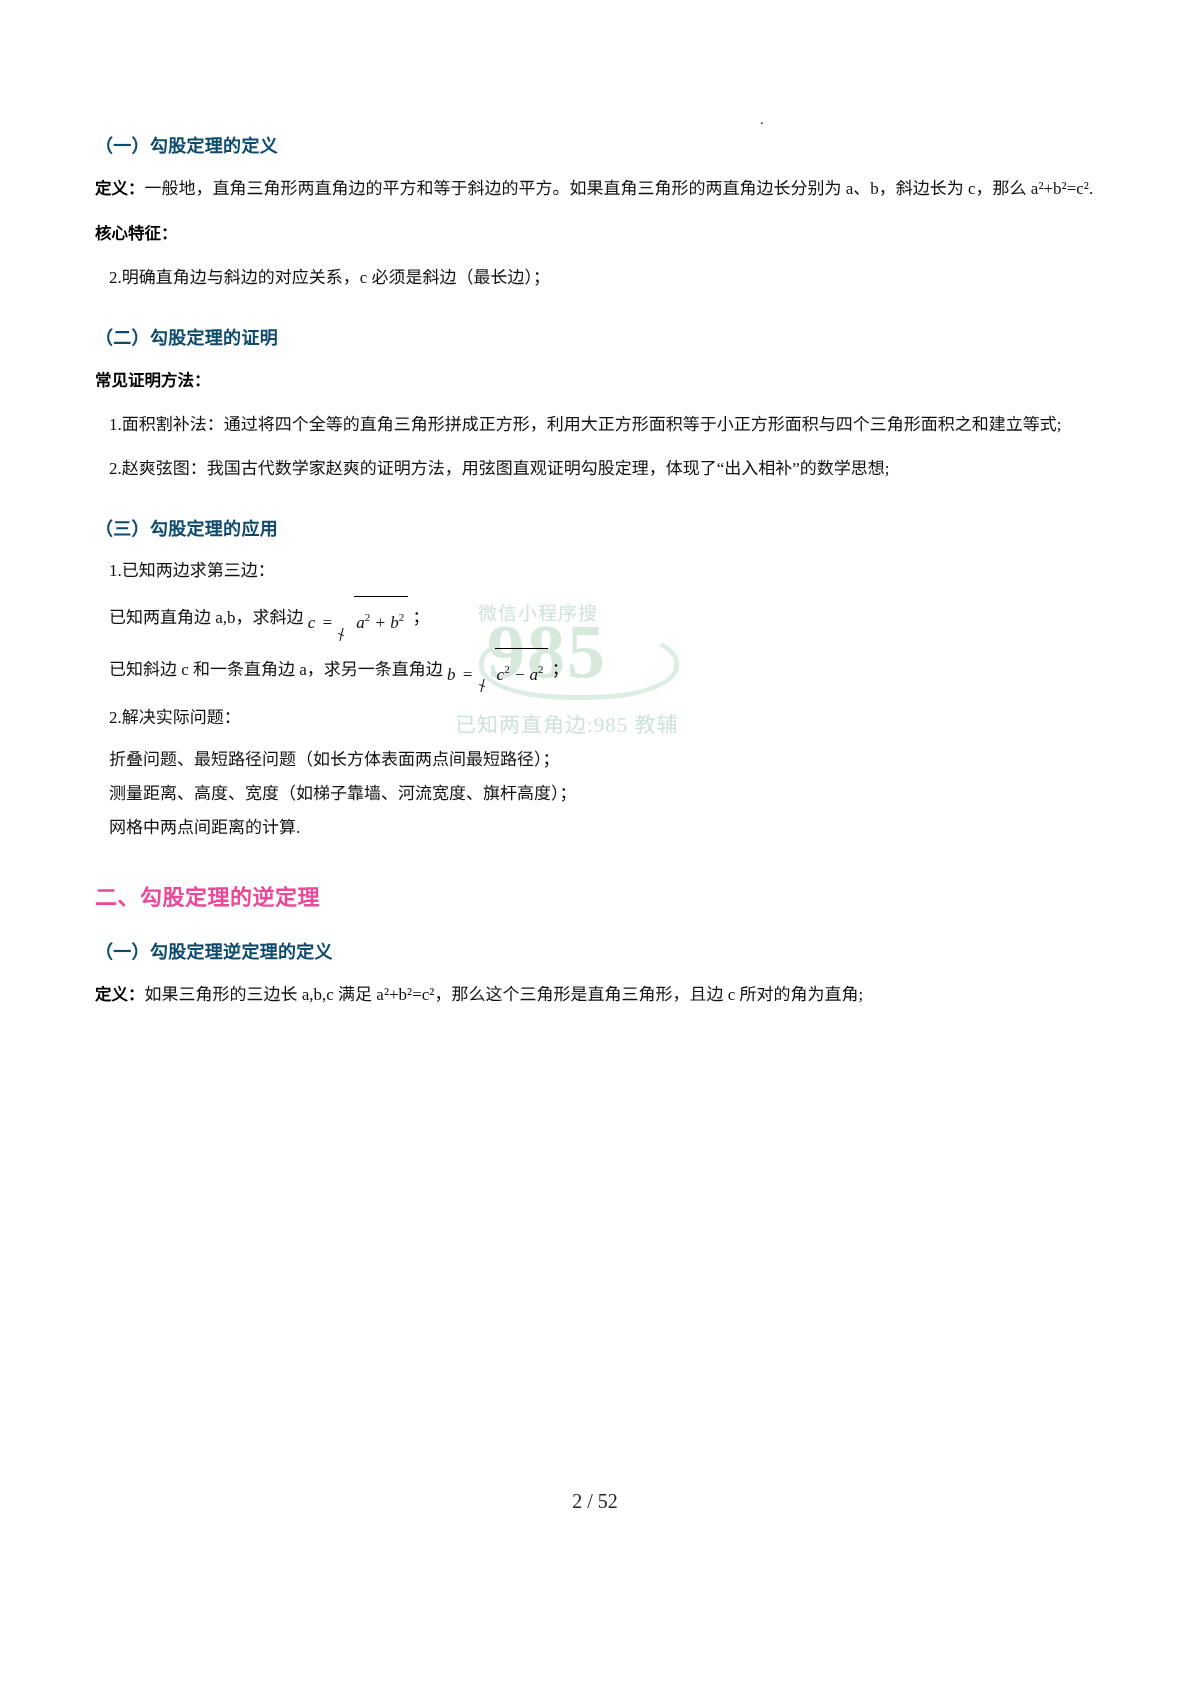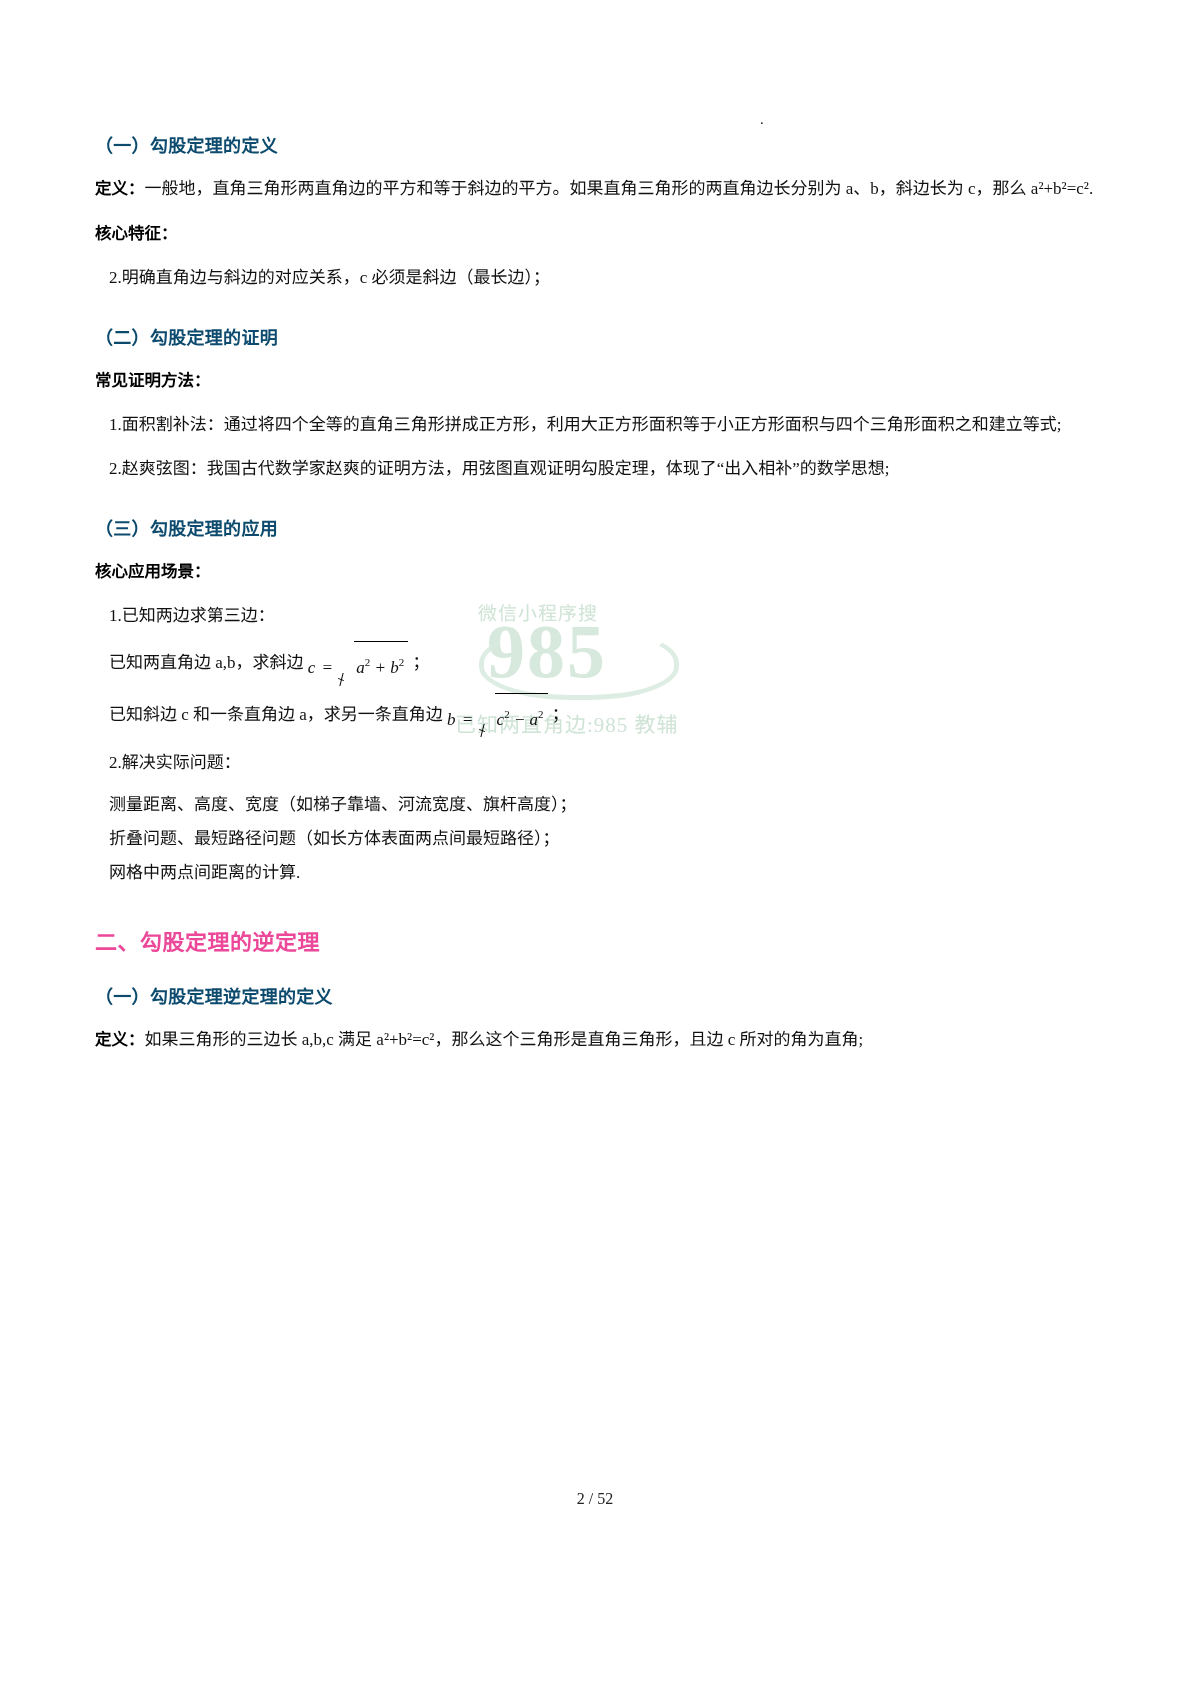--- a/index.html
+++ b/index.html
@@ -164,21 +164,21 @@
     color: #cfe3d6;
     letter-spacing: 1px;
   }
 
   .footer {
     position: absolute;
     left: 0;
     top: 1490px;
     width: 100%;
     text-align: center;
-    font-size: 16px;
+    font-size: 20px;
     color: #222;
     font-family: "Liberation Serif", serif;
   }
 </style>
 </head>
 <body>
 
 <div class="page">
 
   <div class="watermark">
@@ -207,23 +207,20 @@
 
     <p class="body">
       <span class="lead">常见证明方法：</span>
     </p>
 
     <p class="body sub">1.面积割补法：通过将四个全等的直角三角形拼成正方形，利用大正方形面积等于小正方形面积与四个三角形面积之和建立等式;</p>
     <p class="body sub">2.赵爽弦图：我国古代数学家赵爽的证明方法，用弦图直观证明勾股定理，体现了“出入相补”的数学思想;</p>
 
     <h2 class="sec-blue">（三）勾股定理的应用</h2>
 
-    <p class="body">
-      <span class="lead">核心应用场景：</span>
-    </p>
 
     <p class="body sub">1.已知两边求第三边：</p>
 
     <p class="body sub">
       <span>已知两直角边 a,b，求斜边</span>
       <span class="sqrt-wrap">
         <span class="lat eqspace">c =</span>
         <span class="radical"><span class="radicand"><span>a</span><sup>2</sup> <span>+</span> <span>b</span><sup>2</sup></span></span>
       </span>
       <span>；</span>
@@ -233,22 +230,22 @@
       <span>已知斜边 c 和一条直角边 a，求另一条直角边</span>
       <span class="sqrt-wrap">
         <span class="lat eqspace">b =</span>
         <span class="radical"><span class="radicand"><span>c</span><sup>2</sup> <span>−</span> <span>a</span><sup>2</sup></span></span>
       </span>
       <span>；</span>
     </p>
 
     <p class="body sub">2.解决实际问题：</p>
 
+    <p class="body sub" style="line-height:34px;margin-bottom:0;">折叠问题、最短路径问题（如长方体表面两点间最短路径）；</p>
     <p class="body sub" style="line-height:34px;margin-bottom:0;">测量距离、高度、宽度（如梯子靠墙、河流宽度、旗杆高度）；</p>
-    <p class="body sub" style="line-height:34px;margin-bottom:0;">折叠问题、最短路径问题（如长方体表面两点间最短路径）；</p>
     <p class="body sub" style="line-height:34px;margin-bottom:0;">网格中两点间距离的计算.</p>
 
     <h1 class="sec-major">二、勾股定理的逆定理</h1>
 
     <h2 class="sec-blue">（一）勾股定理逆定理的定义</h2>
 
     <p class="body">
       <span class="lead">定义：</span><span>如果三角形的三边长 a,b,c 满足 a²+b²=c²，那么这个三角形是直角三角形，且边 c 所对的角为直角;</span>
     </p>
 

